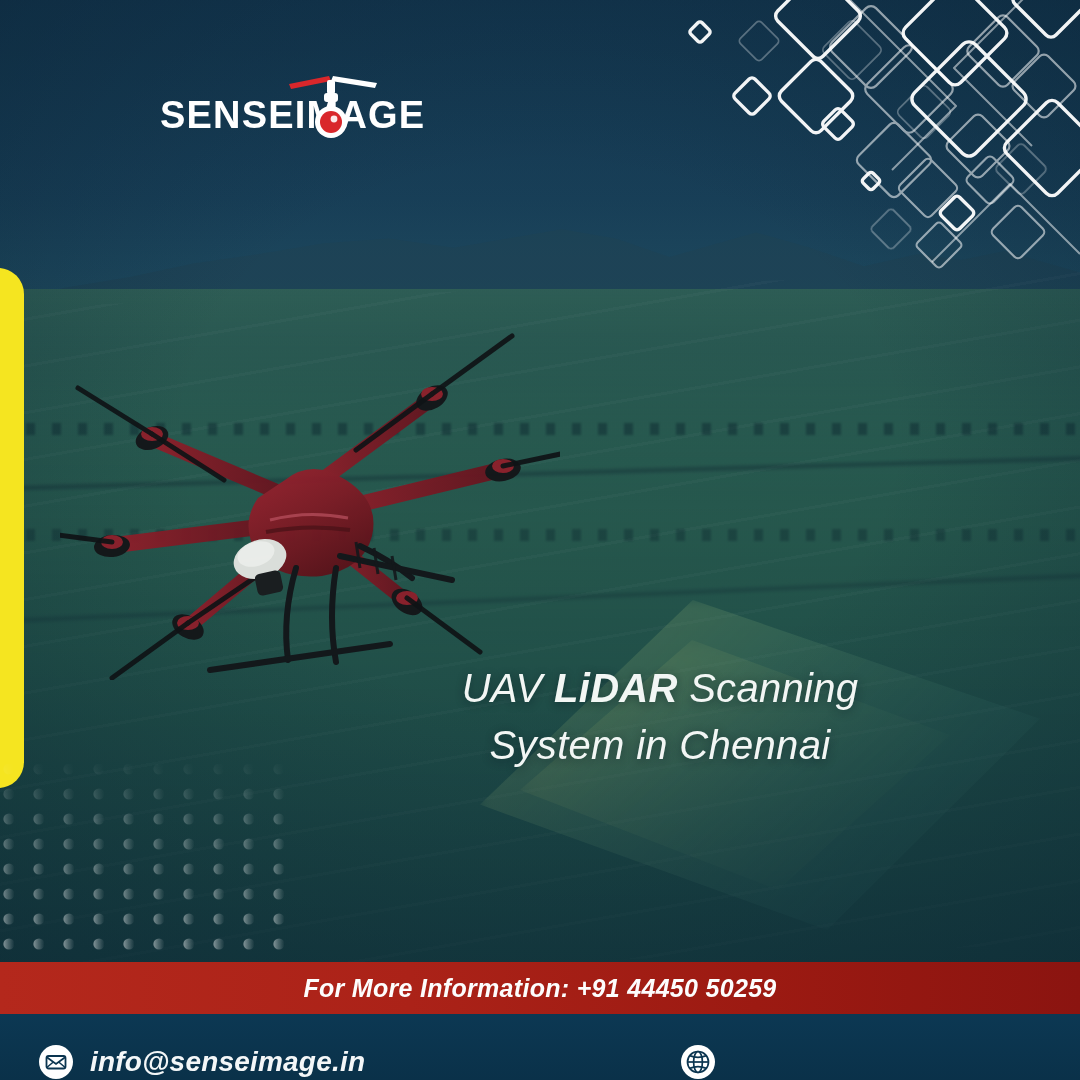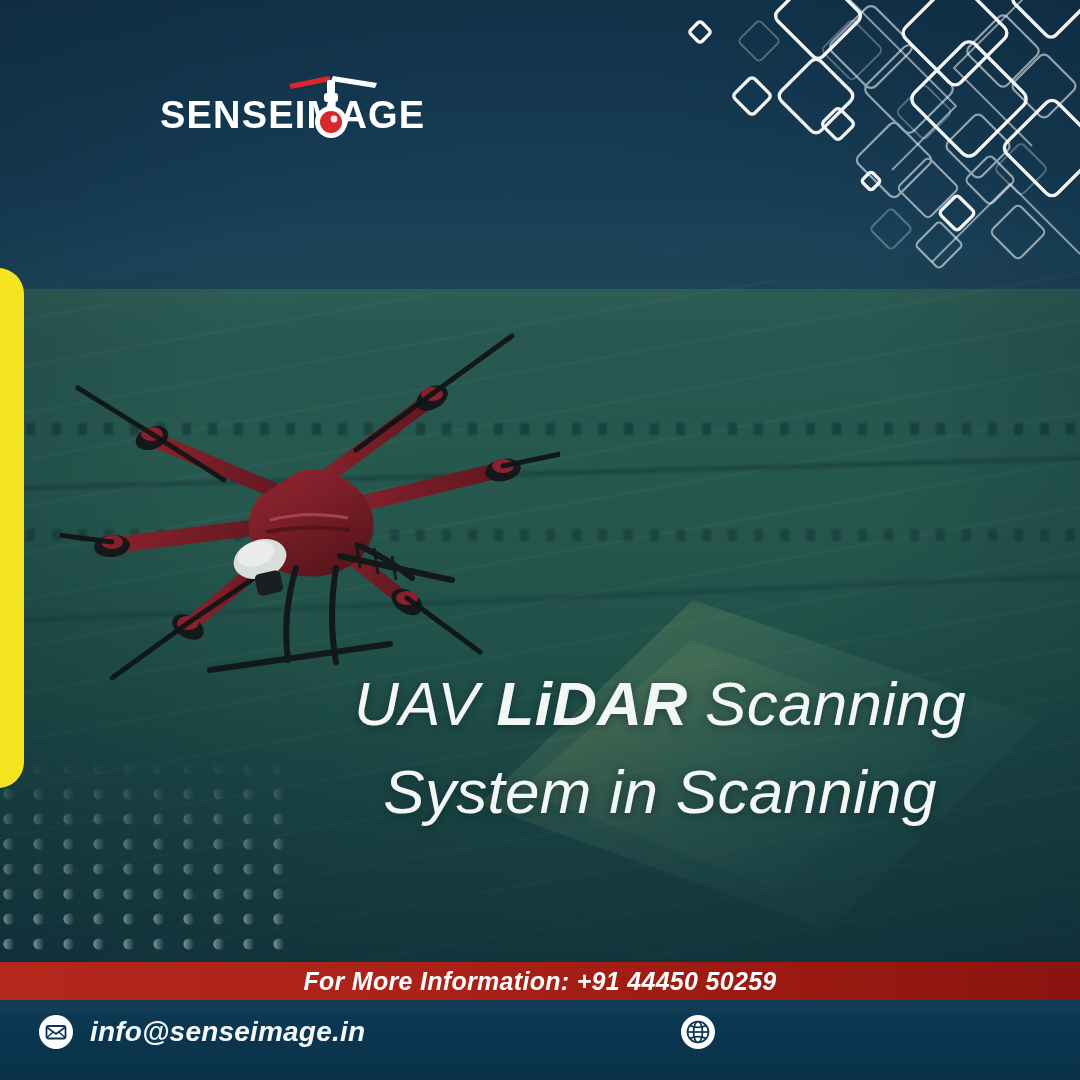--- a/index.html
+++ b/index.html
@@ -107,42 +107,42 @@
   }
   .logo-mark { position:absolute; left:125px; top:-4px; width:96px; height:76px; }
   .logo-mark svg { width:100%; height:100%; display:block; }
 
   
   .headline {
     position:absolute; right:70px; top:660px; width:700px;
     text-align:center;
     color:#f2f6f4;
     font-style:italic;
-    font-size:62px;
+    font-size:40px;
     line-height:1.42;
     letter-spacing:.3px;
     text-shadow:0 2px 10px rgba(0,20,30,.45);
   }
   .headline b { font-weight:bold; }
 
   
   .redbar {
-    position:absolute; left:0; right:0; top:962px; height:38px;
+    position:absolute; left:0; right:0; top:962px; height:52px;
     background:linear-gradient(90deg,#b4281c 0%,#ab2218 38%,#9c1a12 70%,#8b1410 100%);
     display:flex; align-items:center; justify-content:center;
   }
   .redbar-text {
     color:#fdfdfd; font-style:italic; font-size:25px; font-weight:bold; letter-spacing:.3px;
   }
 
   
   .footer {
     position:absolute; left:0; right:0; bottom:0; height:66px;
     background:linear-gradient(180deg,#0c3853 0%,#0a3149 100%);
-    display:flex; align-items:flex-start;
+    display:flex; align-items:flex-end;
   }
   .fitem { display:flex; align-items:center; gap:16px; }
   .fitem.mail { margin-left:38px; }
   .fitem.web  { margin-left:auto; margin-right:auto; transform:translateX(-25px); }
   .fico { width:36px; height:36px; flex:0 0 36px; }
   .fico svg { width:100%; height:100%; display:block; }
   .ftext {
     color:#f4f7f8; font-style:italic; font-size:28px; font-weight:bold; letter-spacing:.2px;
     white-space:nowrap;
   }
@@ -336,21 +336,21 @@
         <circle cx="46" cy="54" r="16" fill="#ffffff"></circle>
         <circle cx="46" cy="54" r="11" fill="#d9272b"></circle>
         <path d="M46 43 A11 11 0 0 0 46 65 A8 8 0 0 1 46 43 Z" fill="#ffffff" opacity=".95"></path>
         <circle cx="49" cy="51" r="3.4" fill="#ffffff" opacity=".9"></circle>
       </svg>
     </div>
   </div>
 
   <div class="headline">
     <span>UAV </span><b>LiDAR</b><span> Scanning</span><br>
-    <span>System in Scanning</span>
+    <span>System in Chennai</span>
   </div>
 
   <div class="redbar">
     <span class="redbar-text">For More Information: +91 44450 50259</span>
   </div>
 
   <div class="footer">
 
     <div class="fitem mail">
       <span class="fico">

